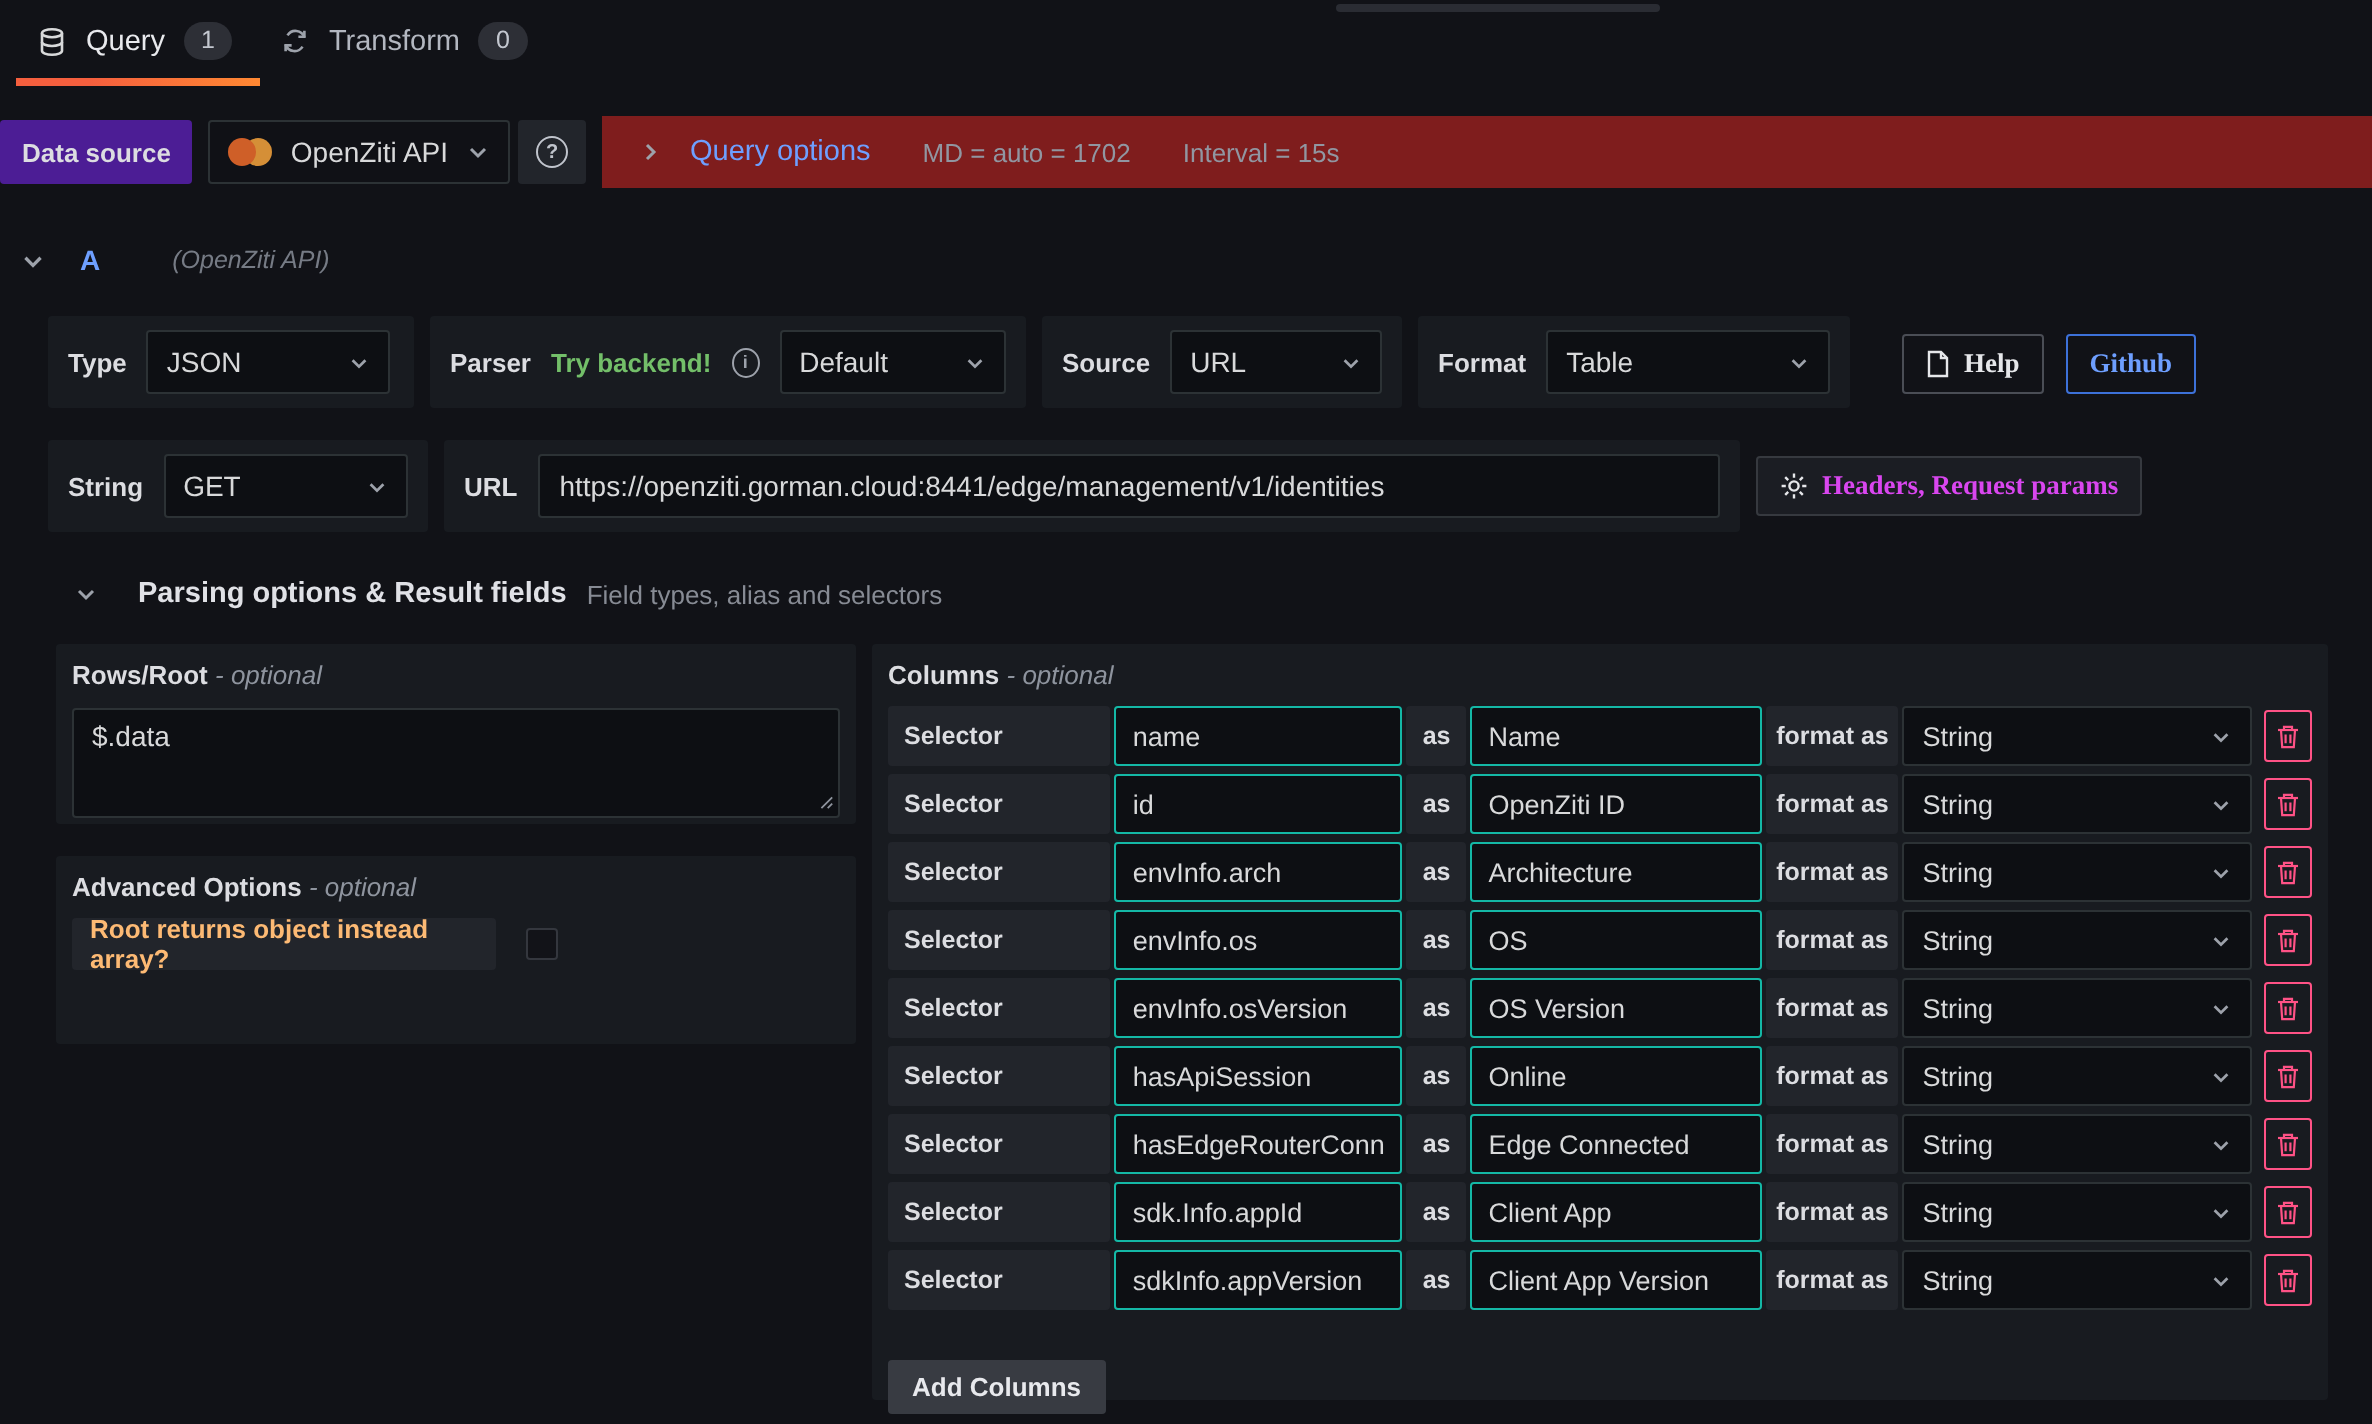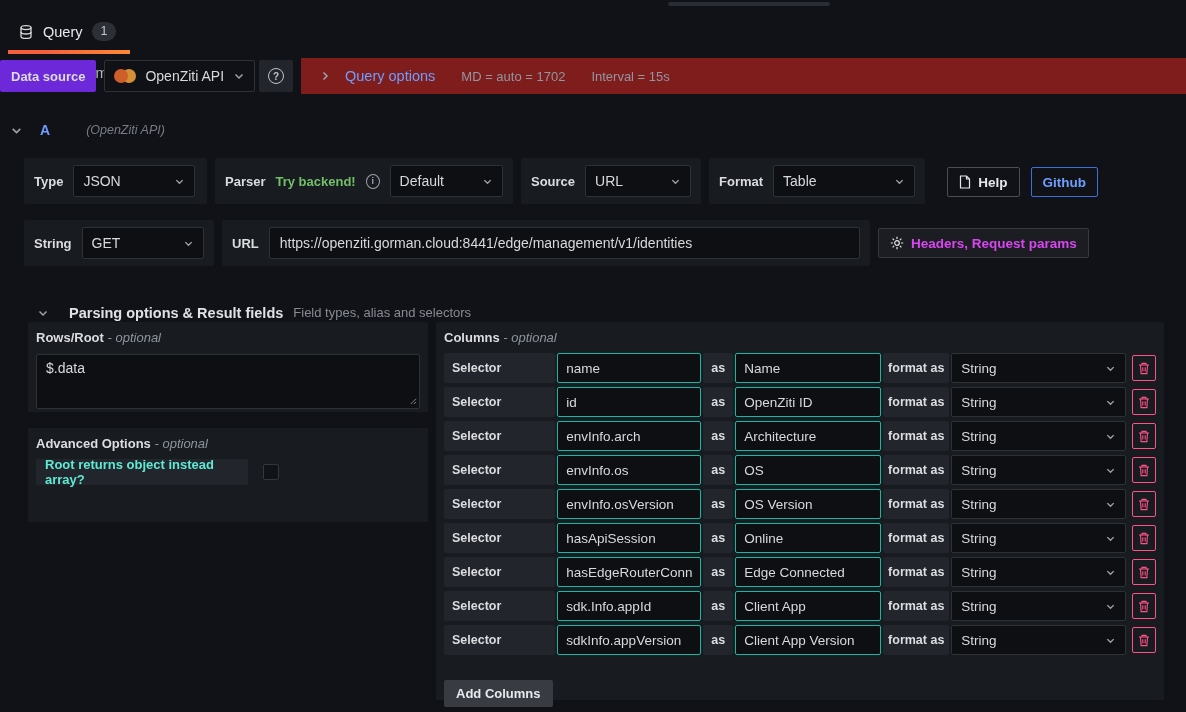--- a/index.html
+++ b/index.html
@@ -9,31 +9,31 @@
     background:#111217; overflow:hidden;
     font-family:"Liberation Sans","DejaVu Sans",sans-serif;
     color:#ccccdc; font-size:13px;
   }
   svg { display:block; }
 
   
   .drag-handle { position:absolute; left:668px; top:2px; width:162px; height:4px; background:#2a2c33; border-radius:2px; }
 
   
-  .tabbar { position:absolute; top:13px; left:8px; display:flex; align-items:flex-start;flex-direction:column; }
+  .tabbar { position:absolute; top:2px; left:8px; display:flex; align-items:center; }
   .tab { position:relative; display:flex; align-items:center; gap:9px; padding:9px 14px 13px 10px; cursor:pointer; }
   .tab .tab-label { font-size:14.5px; font-weight:500; color:#b3b7c0; }
   .tab.active .tab-label { color:#e8e9ed; }
   .tab.active::after { content:""; position:absolute; left:0; right:0; bottom:0; height:4px;
     background:linear-gradient(90deg,#f55f3e 30%,#ff8833 99%); }
   .badge { background:#2d2f36; color:#c3c7cf; border-radius:11px; padding:1px 9px 2px; font-size:12.5px; line-height:16px; }
 
   
   .ds-row { position:absolute; top:58px; left:0; right:0; height:36px; display:flex; align-items:center; }
-  .inline-label { background:#6d28d9; color:#dcdde1; font-weight:700; font-size:13px; height:32px;
+  .inline-label { background:#4c1d95; color:#dcdde1; font-weight:700; font-size:13px; height:32px;
     display:flex; align-items:center; padding:0 11px; border-radius:2px; white-space:nowrap; }
   .ds-picker { height:32px; margin-left:8px; background:#101116; border:1px solid #2c3235; border-radius:2px;
     display:flex; align-items:center; padding:0 9px; gap:9px; cursor:pointer; }
   .ds-picker .ds-name { font-size:14px; color:#d8d9da; }
   .ziti-logo { position:relative; width:22px; height:14px; display:inline-block; }
   .ziti-logo i { position:absolute; top:0; width:14px; height:14px; border-radius:50%; }
   .ziti-logo .c1 { left:0; background:#cf5f28; }
   .ziti-logo .c2 { right:0; background:#f0a13c; opacity:.88; }
   .icon-btn { width:34px; height:32px; margin-left:4px; background:#22252b; border-radius:2px;
     display:flex; align-items:center; justify-content:center; cursor:pointer; }
@@ -56,47 +56,47 @@
   .erow2 { top:220px; height:46px; }
   .fgroup { background:#181b20; display:flex; align-items:center; padding:0 10px; gap:10px; height:46px; border-radius:2px; }
   .flabel { font-weight:700; font-size:13px; color:#dcdde1; white-space:nowrap; }
   .select { background:#0d0f13; border:1px solid #2c3235; border-radius:2px; height:32px;
     display:flex; align-items:center; justify-content:space-between; padding:0 9px; font-size:14px; color:#d8d9da; cursor:pointer; }
   .hint-green { color:#73bf69; font-size:13px; font-weight:600; white-space:nowrap; }
   .info-glyph { width:15px; height:15px; border:1.3px solid #9da2ab; border-radius:50%;
     display:flex; align-items:center; justify-content:center; font-size:9px; color:#9da2ab; font-weight:700; }
   .row-buttons { position:absolute; right:64px; top:9px; display:flex; gap:11px; }
   .btn { height:30px; padding:0 11px; display:inline-flex; align-items:center; gap:7px;
-    border-radius:2px; font-size:13.5px; font-weight:600; cursor:pointer; background:transparent; white-space:nowrap; }
+    border-radius:2px; font-size:13.5px; font-weight:600; cursor:pointer; background:transparent; white-space:nowrap;font-family:Liberation Serif, serif; }
   .btn-help { border:1px solid #4a4d55; color:#e6e7ea; }
   .btn-github { border:1px solid #3d71d9; color:#6e9fff; }
   .text-input { background:#0d0f13; border:1px solid #2c3235; border-radius:2px; height:32px;
     color:#d8d9da; font-size:14px; padding:0 10px; font-family:inherit; outline:none; width:100%; }
   .btn-secondary { align-self:center; border:1px solid #36393f; background:#1b1d23; color:#d946ef; height:30px; }
 
   
-  .section-header { position:absolute; top:305px; left:37px; display:flex; align-items:flex-start; gap:10px; }
+  .section-header { position:absolute; top:289px; left:37px; display:flex; align-items:center; gap:10px; }
   .section-header .chevd { align-self:center; color:#9da2ab; }
   .sec-title { font-size:14.5px; font-weight:700; color:#e0e1e6; margin-left:10px; cursor:pointer; }
   .sec-sub { font-size:13px; color:#878b94; }
 
   
   .panel { position:absolute; background:#181b20; border-radius:2px; padding:8px; }
   .panel-h { font-size:13px; font-weight:700; color:#dcdde1; }
   .panel-h .opt { font-weight:400; font-style:italic; color:#8e949e; }
   .panel-rowsroot { left:28px; top:322px; width:400px; height:90px; }
   .ta-wrap { position:relative; margin-top:9px; }
   .rows-root-ta { width:100%; height:55px; background:#0d0f13; border:1px solid #2c3235; border-radius:2px;
     color:#d8d9da; font-size:14px; padding:5px 9px; resize:none; font-family:inherit; outline:none; display:block; }
   .resize-corner { position:absolute; right:3px; bottom:4px; }
 
   .panel-advanced { left:28px; top:428px; width:400px; height:94px; }
   .adv-row { display:flex; align-items:center; margin-top:8px; height:26px; }
   .adv-label { width:212px; background:#22252b; height:26px; display:flex; align-items:center;
-    padding:0 9px; font-weight:700; font-size:13px; color:#5eead4; border-radius:2px; }
+    padding:0 9px; font-weight:700; font-size:13px; color:#fdba74; border-radius:2px; }
   .checkbox { width:16px; height:16px; margin-left:15px; background:#121318; border:1px solid #34373e; border-radius:2px; cursor:pointer; }
 
   .panel-columns { left:436px; top:322px; width:728px; height:378px; }
   .col-rows { margin-top:8px; }
   .col-row { display:flex; align-items:center; gap:2px; height:30px; margin-bottom:4px; }
   .cl { background:#22252b; height:30px; display:flex; align-items:center; padding:0 8px;
     font-weight:700; font-size:12.5px; color:#dcdde1; border-radius:2px; white-space:nowrap; }
   .cl-selector { width:112px; }
   .cl-as { width:30px; justify-content:center; }
   .cl-format { width:66px; justify-content:center; }

